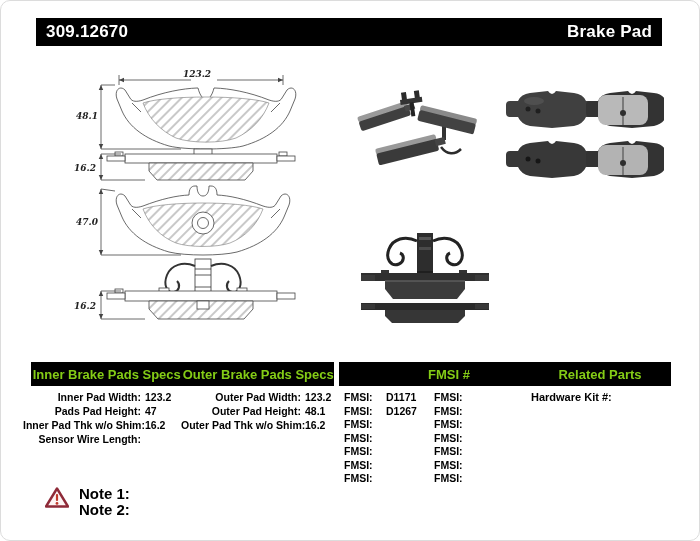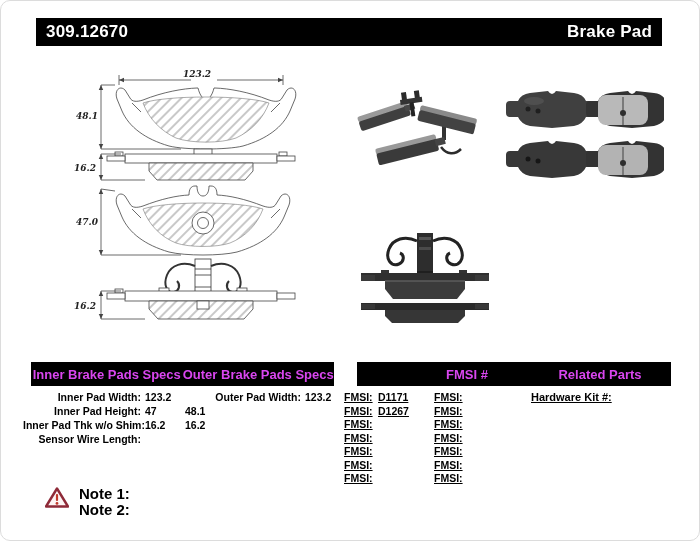--- a/index.html
+++ b/index.html
@@ -13,38 +13,38 @@
     background:#000; color:#fff; display:flex; align-items:center;
     justify-content:space-between; padding:0 10px; box-sizing:border-box;
     font-weight:bold; font-size:17px; letter-spacing:0.2px;
   }
   svg { position:absolute; }
   .dimtext {
     font-family:"DejaVu Serif", serif; font-style:italic; font-weight:bold;
     font-size:9px; fill:#222;
   }
   .thead {
-    position:absolute; top:361px; height:24px; background:#000; color:#d946ef;
+    position:absolute; top:361px; height:24px; background:#000; color:#84cc16;
     font-weight:bold; font-size:13px; display:flex; align-items:center;
     justify-content:center; box-sizing:border-box;
   }
   #thead-specs { left:30px; width:303px; }
   #thead-specs span { flex:1; text-align:center; }
-  #thead-fmsi { left:356px; width:220px; }
+  #thead-fmsi { left:338px; width:220px; }
   #thead-related { left:528px; width:142px; }
   .speccol { position:absolute; top:389px; font-size:10.5px; font-weight:bold; }
   .specrow { display:flex; height:14px; line-height:14px; }
   .specrow .lbl { text-align:right; white-space:nowrap; }
   .specrow .val { margin-left:4px; white-space:nowrap; }
   #inner-specs { left:22px; }  #inner-specs .lbl { width:118px; }
   #outer-specs { left:180px; } #outer-specs .lbl { width:120px; }
   .fmsicol { position:absolute; top:390px; font-size:10.5px; font-weight:bold; }
-  .fmsirow { display:flex; height:13.5px; line-height:13.5px;text-decoration:underline; }
+  .fmsirow { display:flex; height:13.5px; line-height:13.5px; }
   .fmsirow .lbl { width:34px; white-space:nowrap; }
-  .fmsirow .val { white-space:nowrap; }
+  .fmsirow .val { margin-left:8px; white-space:nowrap; }
   #fmsi-col1 { left:343px; } #fmsi-col2 { left:433px; }
   #related-col { left:530px; top:390px; position:absolute; font-size:11px; font-weight:bold; }
   .notes { position:absolute; left:78px; top:485px; font-size:15px; font-weight:bold; line-height:16px; }
   .warnicon { position:absolute; left:44px; top:486px; width:24px; height:21px; }
 </style>
 </head>
 <body>
 
 <div class="sheet">
 
@@ -212,42 +212,44 @@
   <div class="thead" id="thead-related">
     <span>Related Parts</span>
   </div>
 
   <div class="speccol" id="inner-specs">
     <div class="specrow">
         <span class="lbl">Inner Pad Width:</span>
         <span class="val">123.2</span>
       </div>
     <div class="specrow">
-        <span class="lbl">Inner Pad Height:</span>
+        <span class="lbl">Pads Pad Height:</span>
         <span class="val">47</span>
       </div>
     <div class="specrow">
         <span class="lbl">Inner Pad Thk w/o Shim:</span>
         <span class="val">16.2</span>
       </div>
     <div class="specrow">
         <span class="lbl">Sensor Wire Length:</span>
         <span class="val"></span>
       </div>
   </div>
 
   <div class="speccol" id="outer-specs">
     <div class="specrow">
         <span class="lbl">Outer Pad Width:</span>
         <span class="val">123.2</span>
       </div>
     <div class="specrow">
+        <span class="lbl">Outer Pad Height:</span>
         <span class="val">48.1</span>
       </div>
     <div class="specrow">
+        <span class="lbl">Outer Pad Thk w/o Shim:</span>
         <span class="val">16.2</span>
       </div>
   </div>
 
   <div class="fmsicol" id="fmsi-col1">
     <div class="fmsirow">
         <span class="lbl">FMSI:</span>
         <span class="val">D1171</span>
       </div>
     <div class="fmsirow">

